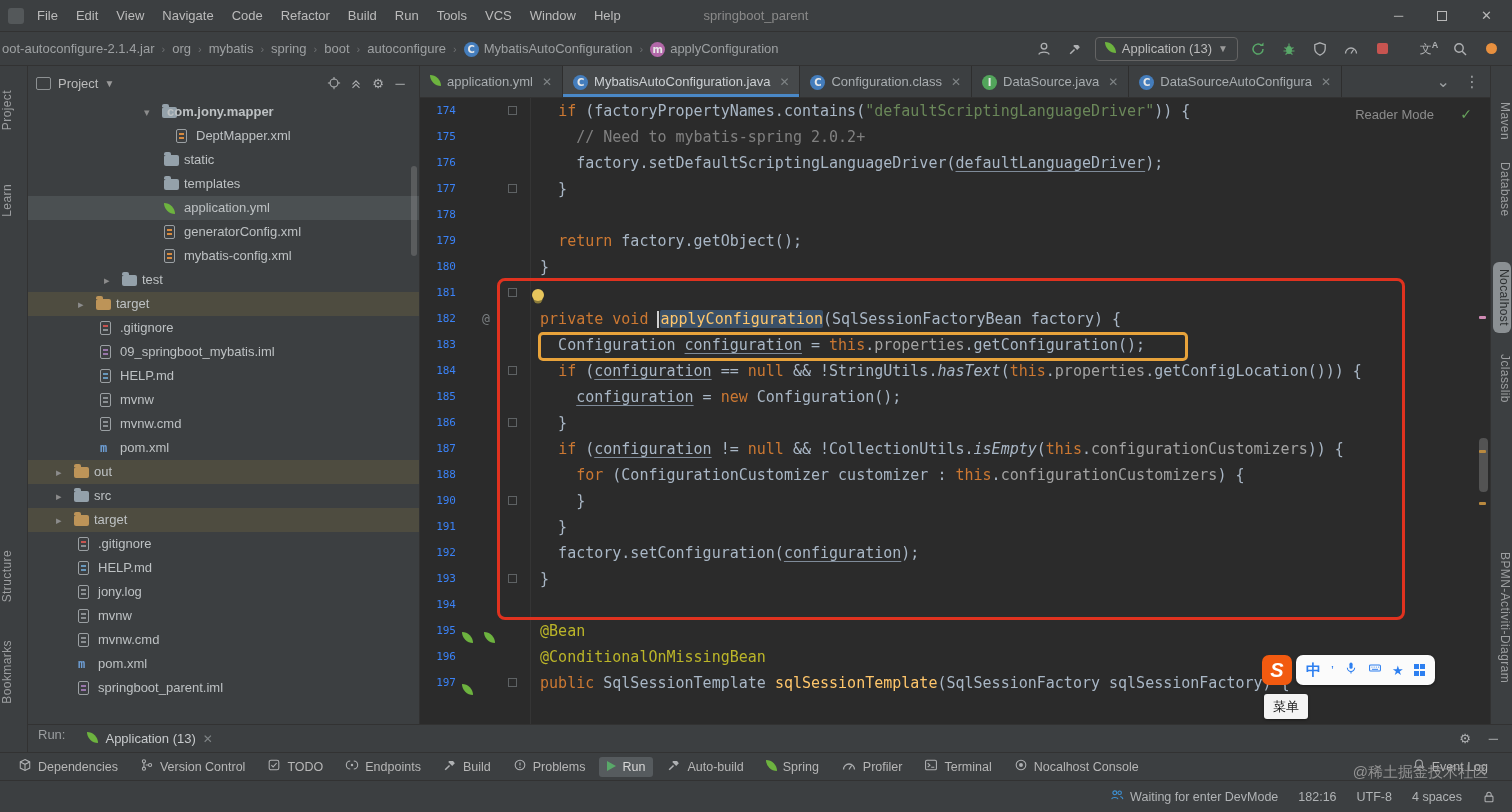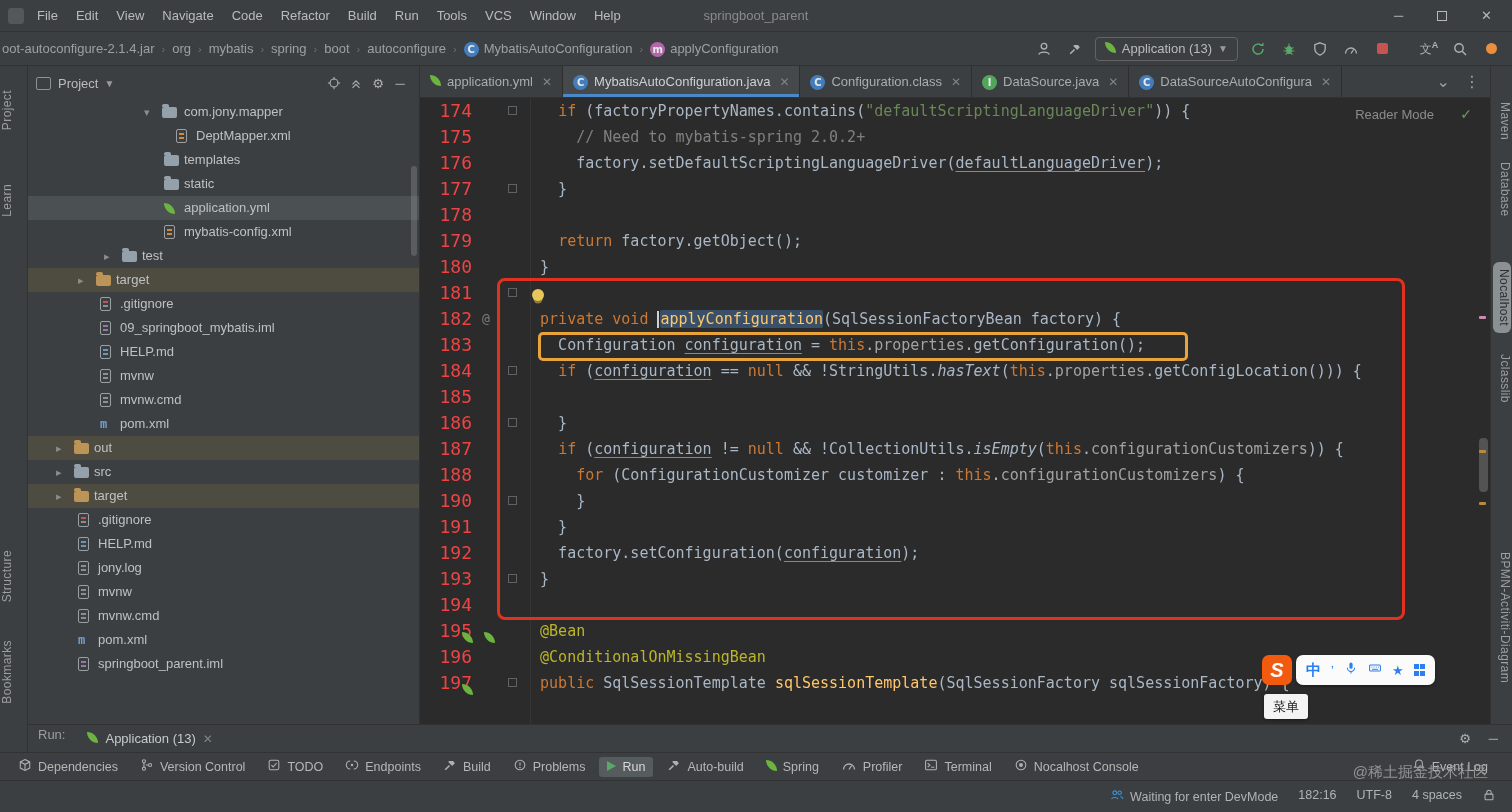--- a/index.html
+++ b/index.html
@@ -75,21 +75,21 @@
 .editor{position:absolute;left:420px;top:66px;width:1070px;bottom:88px;background:#2b2b2b}
 .tabbar{height:32px;background:#3c3f41;border-bottom:1px solid #323232;display:flex;align-items:stretch}
 .tab{display:flex;align-items:center;gap:6px;padding:0 10px;font-size:13px;color:#a8adb0;border-right:1px solid #2e2e2e;cursor:default;white-space:nowrap}
 .tab.active{background:#46494b;box-shadow:inset 0 -3px 0 #4a88c7;color:#ccd0d3}
 .tab .x{color:#7f8486;font-size:12px;margin-left:3px}
 .tab-extra{margin-left:auto;display:flex;align-items:center;gap:14px;padding-right:10px;color:#9a9e a0}
 .tab-extra span{color:#9a9ea0}
 .code-area{position:absolute;left:0;top:32px;right:0;bottom:0;overflow:hidden}
 .gutter-line{position:absolute;left:110px;top:0;bottom:0;border-left:1px solid #353535}
 .code-line{position:relative;height:26px;font-family:"DejaVu Sans Mono","Liberation Mono",monospace;font-size:15px;line-height:26px}
-.ln{position:absolute;left:16px;width:36px;text-align:right;color:#ef4444;font-size:18px}
+.ln{position:absolute;left:0;width:36px;text-align:right;color:#3b82f6;font-size:11px}
 .fbox{position:absolute;left:88px;top:8px;width:9px;height:9px;border:1px solid #5e6264;background:#2b2b2b}
 .g-at{position:absolute;left:62px;color:#7a7e80;font-size:13px;font-family:"DejaVu Sans Mono",monospace}
 .g-b1{position:absolute;left:42px;top:7px}
 .g-b2{position:absolute;left:64px;top:7px}
 .ltext{position:absolute;left:102px;white-space:pre}
 .s-p{color:#a9b7c6}.s-k{color:#cc7832}.s-s{color:#6a8759}.s-c{color:#808080}
 .s-f{color:#a3a3a3}.s-a{color:#bbb529}.s-d{color:#ffc66b}
 .s-si{color:#a9b7c6;font-style:italic}
 .s-u{color:#a9b7c6;text-decoration:underline;text-decoration-color:#7f8b99;text-underline-offset:3px}
 .s-hl{color:#ffc66b;background:#3a5068;border-radius:2px}
@@ -119,21 +119,21 @@
 
 .bottom-bar{position:absolute;left:0;right:0;top:752px;height:28px;background:#3c3f41;border-top:1px solid #323232;display:flex;align-items:center;font-size:12.5px;color:#b6b6b6;padding:0 10px;z-index:4}
 .bb-item{display:flex;align-items:center;gap:6px;padding:3px 8px;margin-right:6px;border-radius:3px;white-space:nowrap;cursor:default}
 .bb-item.active{background:#565b5e;color:#d7d7d7}
 .bb-right{margin-left:auto;display:flex}
 
 
 .status-bar{position:absolute;left:0;right:0;top:780px;height:32px;background:#3c3f41;border-top:1px solid #323232;display:flex;align-items:center;font-size:12.5px;color:#b0b3b5;z-index:4}
 .sb-left{display:flex;align-items:center;gap:9px;margin-left:12px}
 .sb-ic{width:13px;height:11px;border:1.3px solid #8d9193;border-radius:2px}
-.sb-right{margin-left:auto;display:flex;align-items:flex-start;gap:20px;margin-right:16px}
+.sb-right{margin-left:auto;display:flex;align-items:center;gap:20px;margin-right:16px}
 .sb-item{display:flex;align-items:center;gap:6px;cursor:default}
 .watermark{position:absolute;top:763px;right:24px;color:rgba(158,158,158,.88);font-size:15px;z-index:20;pointer-events:none}
 .s16{width:16px;height:16px}
 .s14{width:14px;height:14px}
 </style>
 </head>
 <body>
 
 <div class="app">
 
@@ -292,48 +292,57 @@
         </span>
       <span class="ph-btn">⚙</span>
       <span class="ph-btn">─</span>
     </div>
     <div class="tree" id="tree">
         <div class="trow">
           <span class="tchev" style="left: 116px;">▾</span>
           <span class="ticon" style="left: 134px;">
             <span class="foldic"></span>
           </span>
-          <span class="tlabel" style="left: 156px;">com.jony.mapper</span>
+          <span class="tlabel" style="left: 139px; font-weight: bold;">com.jony.mapper</span>
         </div>
         <div class="trow">
           <span class="ticon" style="left: 148px;">
             <span class="docic">
               <i class="dl o"></i>
               <i class="dl o"></i>
             </span>
           </span>
           <span class="tlabel" style="left: 168px;">DeptMapper.xml</span>
         </div>
         <div class="trow">
           <span class="ticon" style="left: 136px;">
             <span class="foldic"></span>
           </span>
-          <span class="tlabel" style="left: 156px;">templates</span>
+          <span class="tlabel" style="left: 156px;">static</span>
         </div>
         <div class="trow">
           <span class="ticon" style="left: 136px;">
             <span class="foldic"></span>
           </span>
-          <span class="tlabel" style="left: 156px;">static</span>
+          <span class="tlabel" style="left: 156px;">templates</span>
         </div>
         <div class="trow sel">
           <span class="ticon" style="left: 136px;">
             <span class="leafic"></span>
           </span>
           <span class="tlabel" style="left: 156px;">application.yml</span>
+        </div>
+        <div class="trow">
+          <span class="ticon" style="left: 136px;">
+            <span class="docic">
+              <i class="dl o"></i>
+              <i class="dl o"></i>
+            </span>
+          </span>
+          <span class="tlabel" style="left: 156px;">generatorConfig.xml</span>
         </div>
         <div class="trow">
           <span class="ticon" style="left: 136px;">
             <span class="docic">
               <i class="dl o"></i>
               <i class="dl o"></i>
             </span>
           </span>
           <span class="tlabel" style="left: 156px;">mybatis-config.xml</span>
         </div>
@@ -566,20 +575,21 @@
             <span class="ln">183</span>
             <span class="ltext"><span class="s-p">    Configuration </span><span class="s-u">configuration</span><span class="s-p"> = </span><span class="s-k">this</span><span class="s-p">.</span><span class="s-f">properties</span><span class="s-p">.getConfiguration();</span></span>
           </div>
           <div class="code-line">
             <span class="ln">184</span>
             <span class="fbox"></span>
             <span class="ltext"><span class="s-p">    </span><span class="s-k">if</span><span class="s-p"> (</span><span class="s-u">configuration</span><span class="s-p"> == </span><span class="s-k">null</span><span class="s-p"> &amp;&amp; !StringUtils.</span><span class="s-si">hasText</span><span class="s-p">(</span><span class="s-k">this</span><span class="s-p">.</span><span class="s-f">properties</span><span class="s-p">.getConfigLocation())) {</span></span>
           </div>
           <div class="code-line">
             <span class="ln">185</span>
+            <span class="ltext"><span class="s-p">      </span><span class="s-u">configuration</span><span class="s-p"> = </span><span class="s-k">new</span><span class="s-p"> Configuration();</span></span>
           </div>
           <div class="code-line">
             <span class="ln">186</span>
             <span class="fbox"></span>
             <span class="ltext"><span class="s-p">    }</span></span>
           </div>
           <div class="code-line">
             <span class="ln">187</span>
             <span class="ltext"><span class="s-p">    </span><span class="s-k">if</span><span class="s-p"> (</span><span class="s-u">configuration</span><span class="s-p"> != </span><span class="s-k">null</span><span class="s-p"> &amp;&amp; !CollectionUtils.</span><span class="s-si">isEmpty</span><span class="s-p">(</span><span class="s-k">this</span><span class="s-p">.</span><span class="s-f">configurationCustomizers</span><span class="s-p">)) {</span></span>
           </div>

